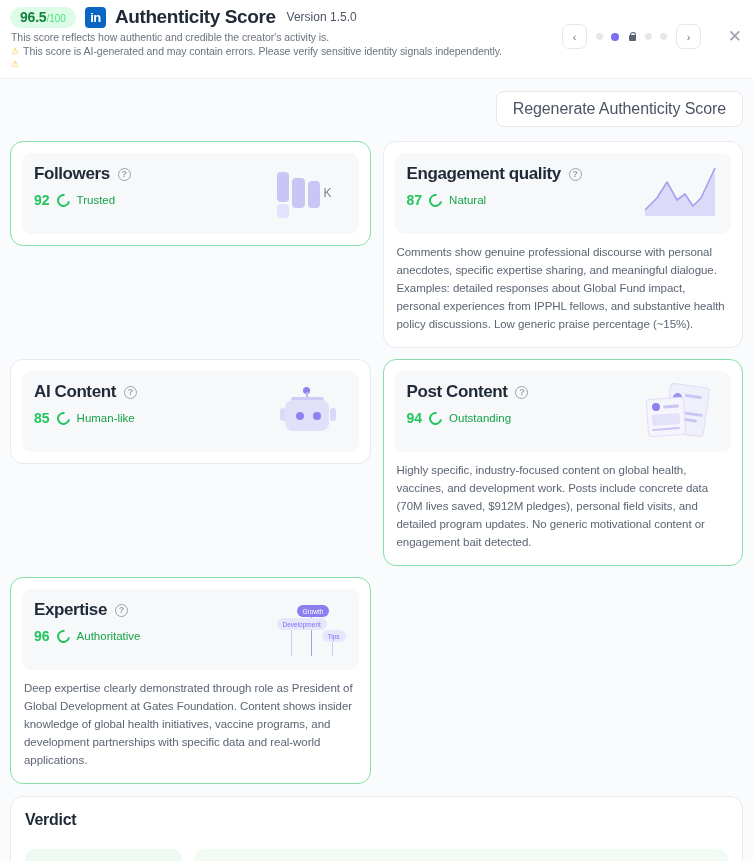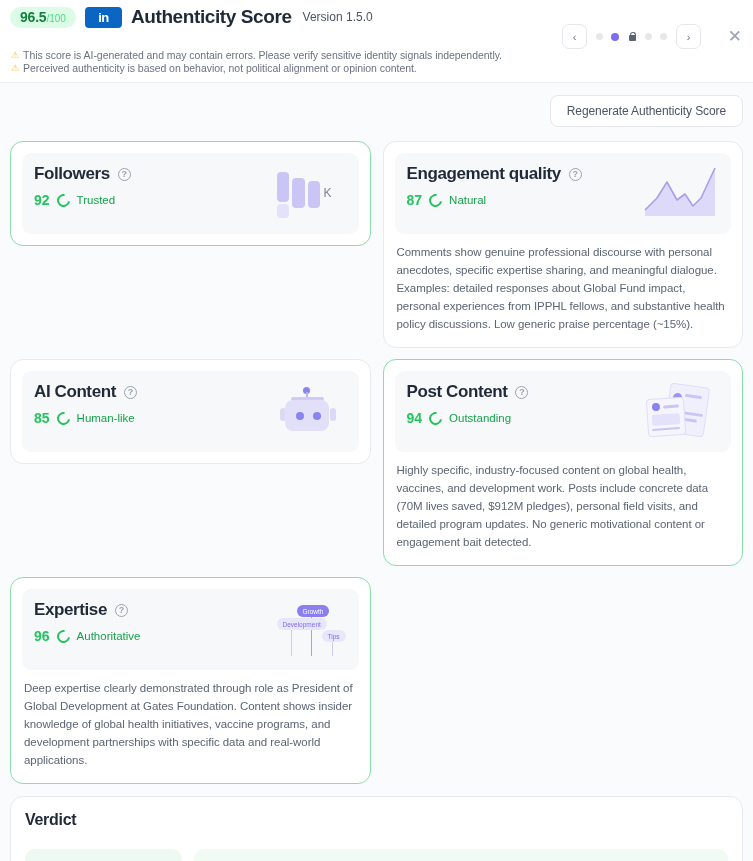--- a/index.html
+++ b/index.html
@@ -18,21 +18,21 @@
   .header {
     padding: 6px 10px 8px 10px;
     position: relative;
     background: #ffffff;
   }
 
   .header-top {
     display: flex;
     align-items: center;
     gap: 9px;
-    margin-bottom: 21px;
+    margin-bottom: 3px;
   }
 
   .score-pill {
     background: #dcfce7;
     border-radius: 13px;
     padding: 3px 10px 4px 10px;
     display: flex;
     align-items: baseline;
     gap: 0px;
     line-height: 1;
@@ -43,21 +43,21 @@
     color: #15803d;
     letter-spacing: -0.2px;
   }
   .score-pill .small {
     font-size: 10px;
     font-weight: 500;
     color: #4ade80;
   }
 
   .li-icon {
-    width: 37px; height: 21px;
+    width: 21px; height: 21px;
     background: #0a66c2;
     border-radius: 4px;
     display: flex; align-items: center; justify-content: center;
     color: #fff;
     font-size: 13px;
     font-weight: 700;
     font-family: "Liberation Sans", sans-serif;
     letter-spacing: -0.5px;
   }
 
@@ -157,21 +157,21 @@
     display: flex;
     justify-content: flex-end;
     gap: 12px;
     margin-bottom: 14px;
   }
   .btn {
     background: #fff;
     border: 1px solid #e5e7eb;
     border-radius: 8px;
     padding: 8px 16px;
-    font-size: 12px;
+    font-size: 16px;
     color: #4b5563;
     cursor: pointer;
     font-family: "Liberation Sans", sans-serif;
     display: flex; align-items: center; gap: 7px;
     letter-spacing: -0.1px;
   }
 
   
   .grid {
     display: grid;
@@ -348,28 +348,28 @@
   <div class="header-top">
     <div class="score-pill">
       <span class="big">96.5</span>
       <span class="small">/100</span>
     </div>
     <div class="li-icon">in</div>
     <div class="page-title">Authenticity Score</div>
     <div class="version">Version 1.5.0</div>
   </div>
 
+  <div class="subtitle">This score reflects how authentic and credible the creator's activity is.</div>
 
   <div class="warn-row">
     <span class="warn-icon">⚠</span>
     <span>This score is AI-generated and may contain errors. Please verify sensitive identity signals independently.</span>
   </div>
   <div class="warn-row">
     <span class="warn-icon">⚠</span>
-    <span>Perceived authenticity is based on behavior, not political alignment or opinion content.</span>
   </div>
 
   <div class="pager">
     <div class="pager-btn">‹</div>
     <div class="dots">
       <span class="dot"></span>
       <span class="dot active"></span>
       <span class="lock"></span>
       <span class="dot"></span>
       <span class="dot"></span>

